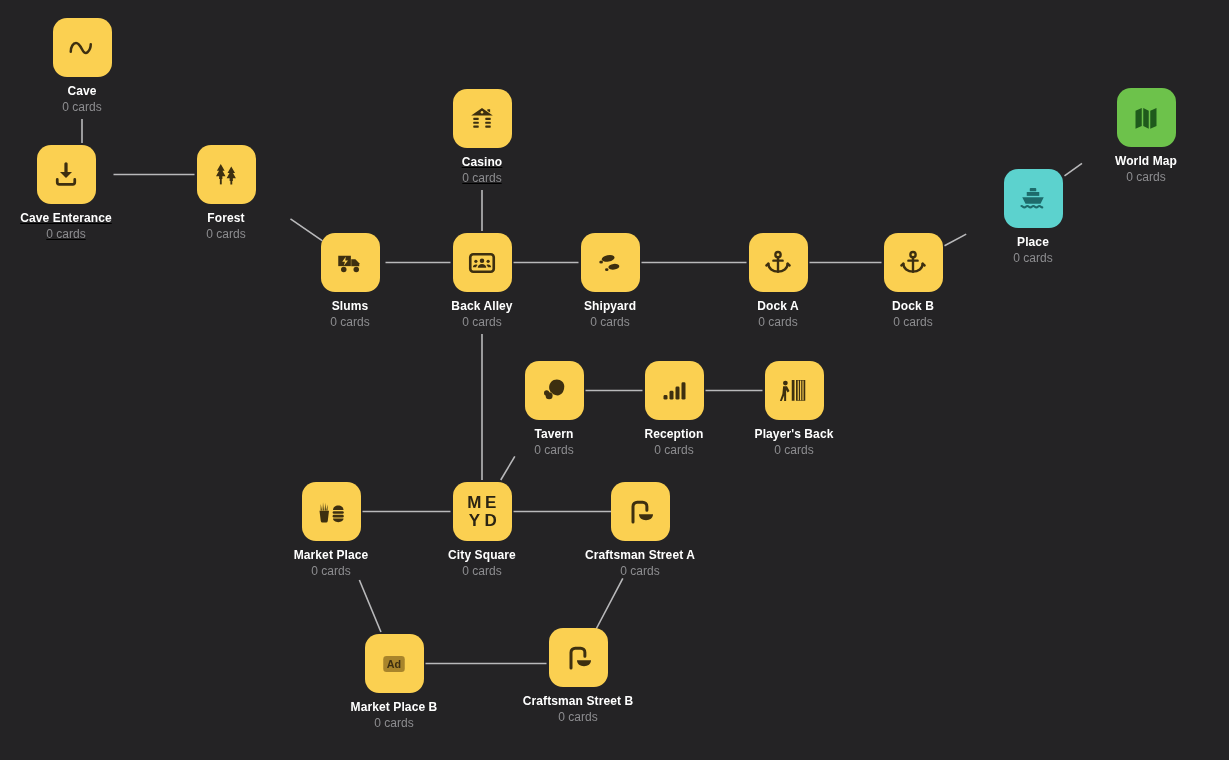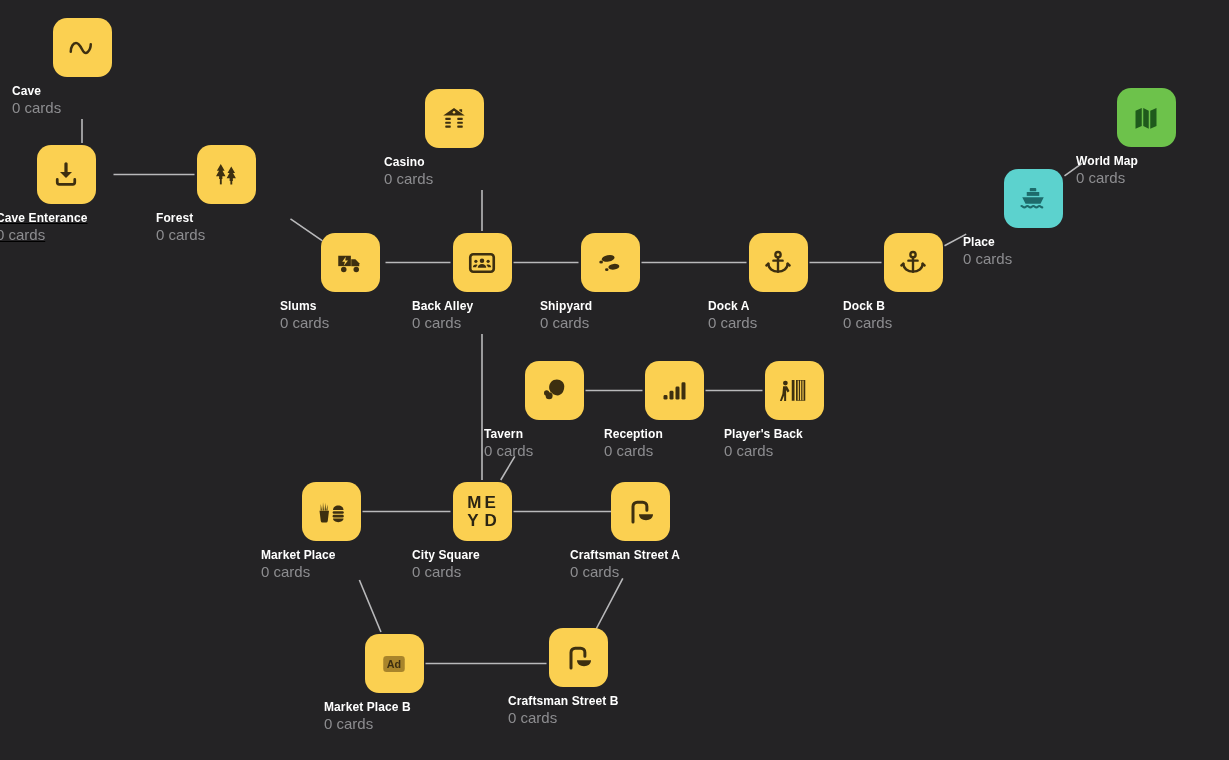--- a/index.html
+++ b/index.html
@@ -20,20 +20,21 @@
     position: absolute;
     left: 0; top: 0;
     width: 1229px;
     height: 760px;
     pointer-events: none;
   }
   .node {
     position: absolute;
     width: 140px;
     margin-left: -70px;
+    text-align: center;
     z-index: 3;
   }
   .tile {
     width: 59px;
     height: 59px;
     border-radius: 14px;
     margin: 0 auto;
     display: flex;
     align-items: center;
     justify-content: center;
@@ -48,21 +49,21 @@
     color: #FFFFFF;
     font-size: 12px;
     font-weight: bold;
     line-height: 14px;
     letter-spacing: 0.1px;
     white-space: nowrap;
   }
   .node-count {
     margin-top: 3px;
     color: #8d8d90;
-    font-size: 15px;
+    font-size: 12px;
     line-height: 13px;
     white-space: nowrap;
   }
   .meyd {
     display: grid;
     grid-template-columns: auto auto;
     gap: 0px 3px;
     color: #2b2413;
     font-family: "Liberation Sans", sans-serif;
     font-size: 17px;
@@ -124,21 +125,21 @@
               <path d="M7.8 3.2l3.1 5.4h-1.7l2.4 4.4H9.1v2.2h-2.6v-2.2H4l2.4-4.4H4.7z"></path>
               <path d="M16.2 5.2l3 5.2h-1.6l2.3 4.2h-2.4v2.1h-2.6v-2.1h-2.4l2.3-4.2h-1.6z"></path>
             </g>
             <rect x="7.1" y="14.5" width="1.5" height="5" fill="#3d2f10"></rect>
             <rect x="15.5" y="16.4" width="1.5" height="3.2" fill="#3d2f10"></rect>
           </svg>
         </div>
         <div class="node-label">Forest</div>
         <div class="node-count">0 cards</div>
       </div>
-      <div class="node" style="left: 454px; top: 89px;">
+      <div class="node" style="left: 482px; top: 89px; text-decoration: underline;">
         <div class="tile yellow">
           <svg width="30" height="30" viewBox="0 0 24 24">
             <g fill="#3d2f10">
               <path d="M12 3.2L3.4 9.1h17.2zM16.3 4.2h2.2v2.6l-2.2-1.5z"></path>
               <circle cx="12" cy="6.6" r="1" fill="#FBD051"></circle>
               <rect x="5" y="11" width="4.4" height="1.7" rx="0.5"></rect>
               <rect x="14.6" y="11" width="4.4" height="1.7" rx="0.5"></rect>
               <rect x="5" y="14.1" width="4.4" height="1.7" rx="0.5"></rect>
               <rect x="14.6" y="14.1" width="4.4" height="1.7" rx="0.5"></rect>
               <rect x="5" y="17.2" width="4.4" height="1.7" rx="0.5"></rect>

